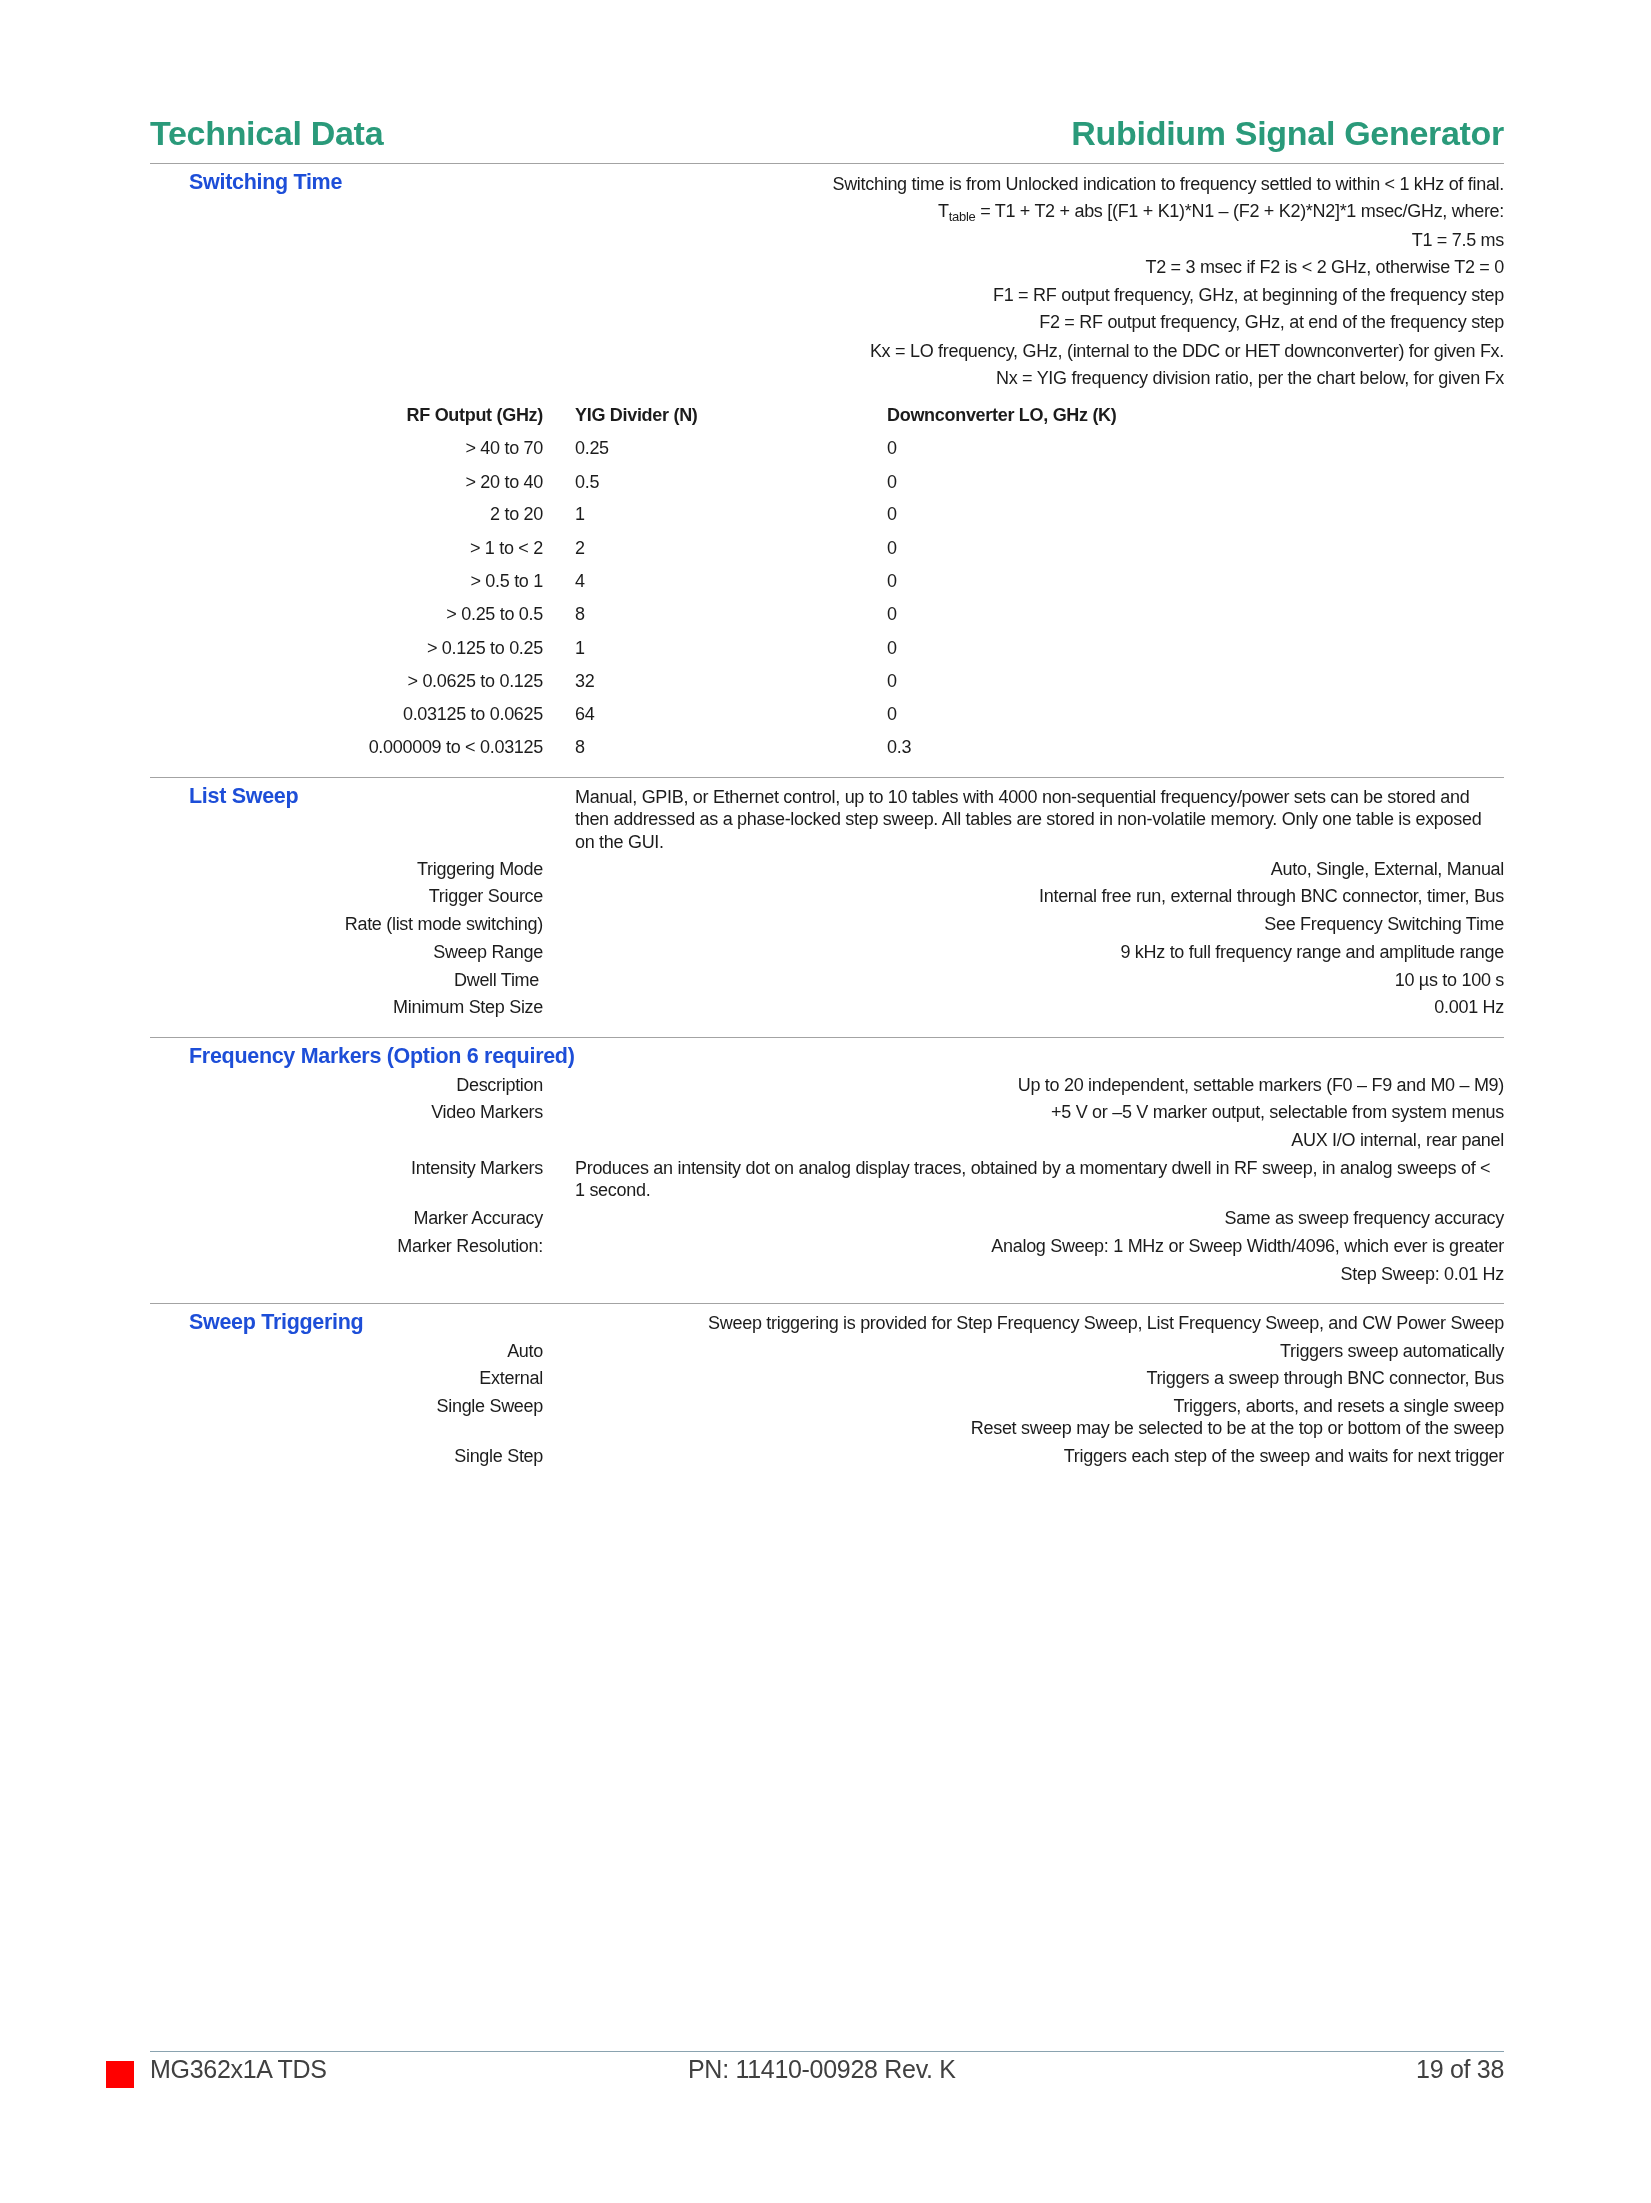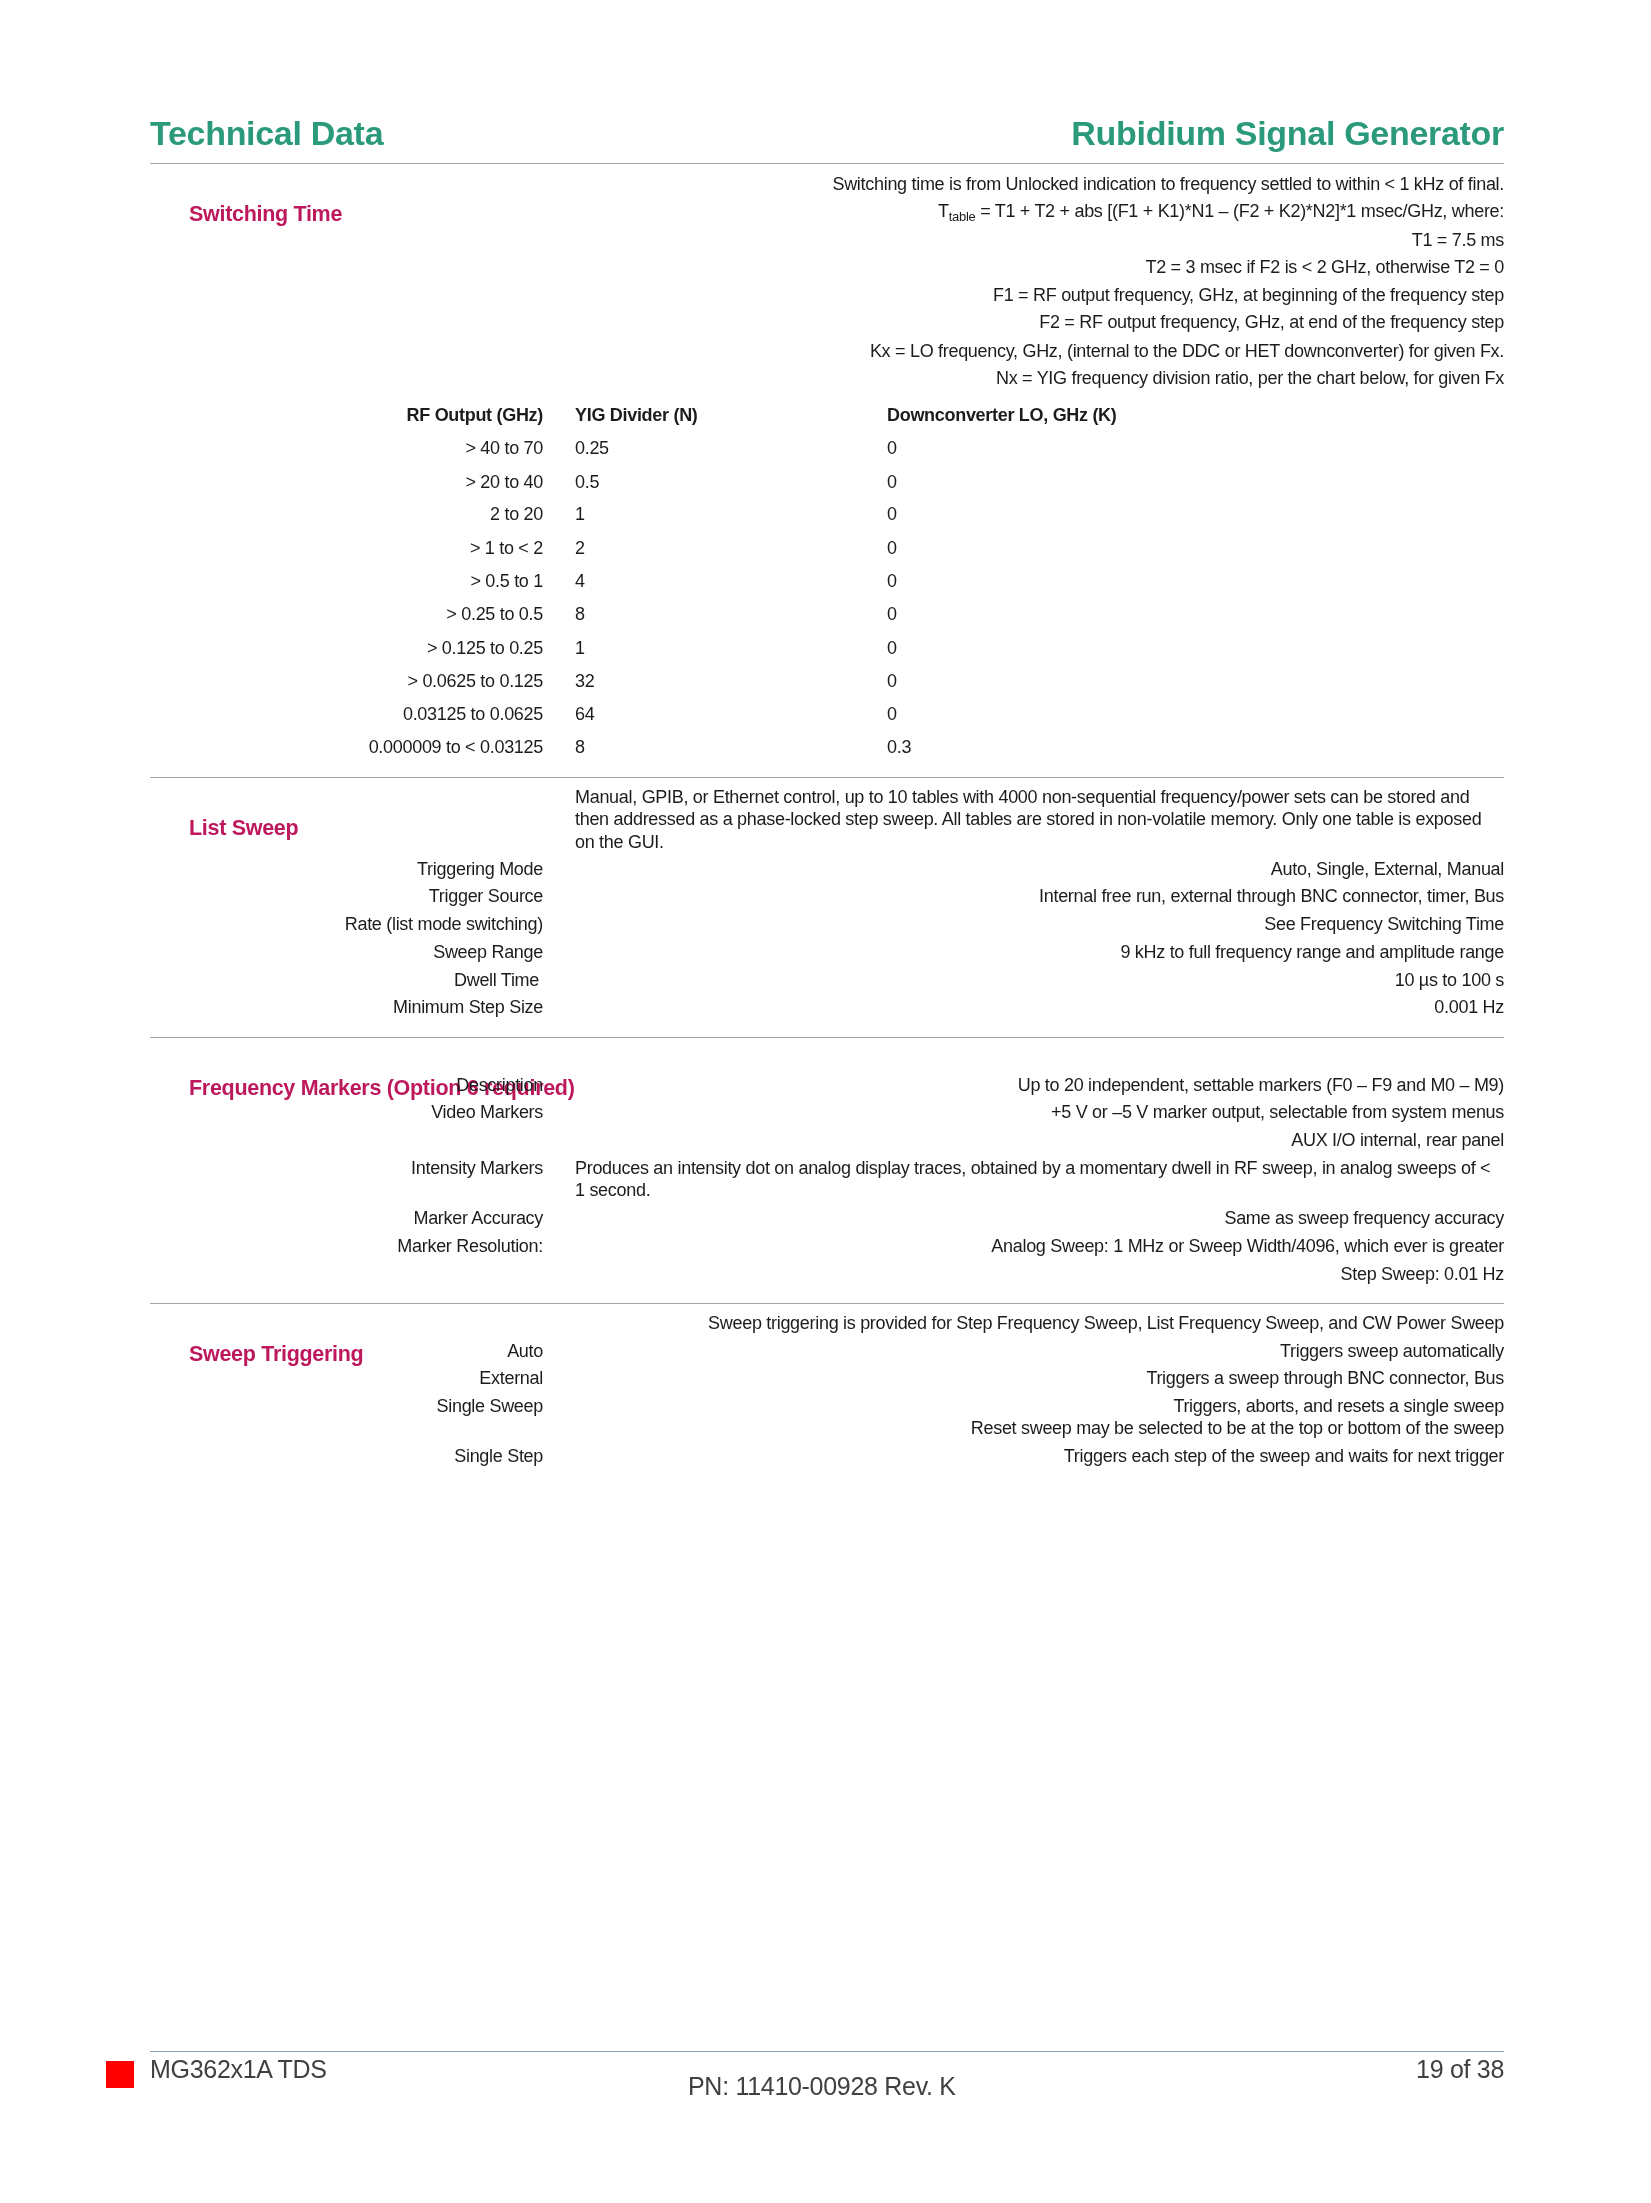--- a/index.html
+++ b/index.html
@@ -17,23 +17,22 @@
   }
   .hdr-left { left: 0; }
   .hdr-right { right: 0; }
 
   .rule {
     position: absolute; left: 150px; width: 1354px; height: 0;
     border-top: 1.7px solid #a3a3a3;
   }
 
   .section-title {
-    position: absolute; left: 189px; font-size: 21.5px; font-weight: bold; color: #be185d;
+    position: absolute; left: 189px; font-size: 21.5px; font-weight: bold; color: #1d4ed8;
     letter-spacing: -0.3px;
-    margin-top: 32px;
   }
 
   .row { position: absolute; left: 0; width: 1652px; font-size: 18px; line-height: 22.4px; color: #1c1c1c; letter-spacing: -0.3px; }
   .lbl { position: absolute; right: calc(1652px - 543px); text-align: right; white-space: nowrap; }
   .val { position: absolute; left: 575px; width: 929px; }
   .val-nowrap { white-space: nowrap; text-align: right; }
 
   .tbl-row { position: absolute; left: 0; width: 1652px; font-size: 18px; line-height: 22.4px; letter-spacing: -0.3px; color: #1c1c1c;}
   .tbl-c1 { position: absolute; right: calc(1652px - 543px); text-align: right; white-space: nowrap; }
   .tbl-c2 { position: absolute; left: 575px; white-space: nowrap; }
@@ -46,21 +45,21 @@
     position: absolute; left: 150px; top: 2051px; width: 1354px; height: 0;
     border-top: 1.7px solid #8aa3b0;
   }
   .footer-mark {
     position: absolute; left: 106px; top: 2061px; width: 27.5px; height: 27px; background: #ff0000;
   }
   .footer-left, .footer-center, .footer-right {
     position: absolute; top: 2055px; font-size: 25px; color: #404040; letter-spacing: -0.3px; white-space: nowrap;
   }
   .footer-left { left: 150px; }
-  .footer-center { left: 688px; margin-top: 17px; }
+  .footer-center { left: 688px; }
   .footer-right { right: calc(1652px - 1504px); }
 </style>
 </head>
 <body>
 
 <div class="page-header">
   <div class="hdr-left">Technical Data</div>
   <div class="hdr-right">Rubidium Signal Generator</div>
 </div>
 

